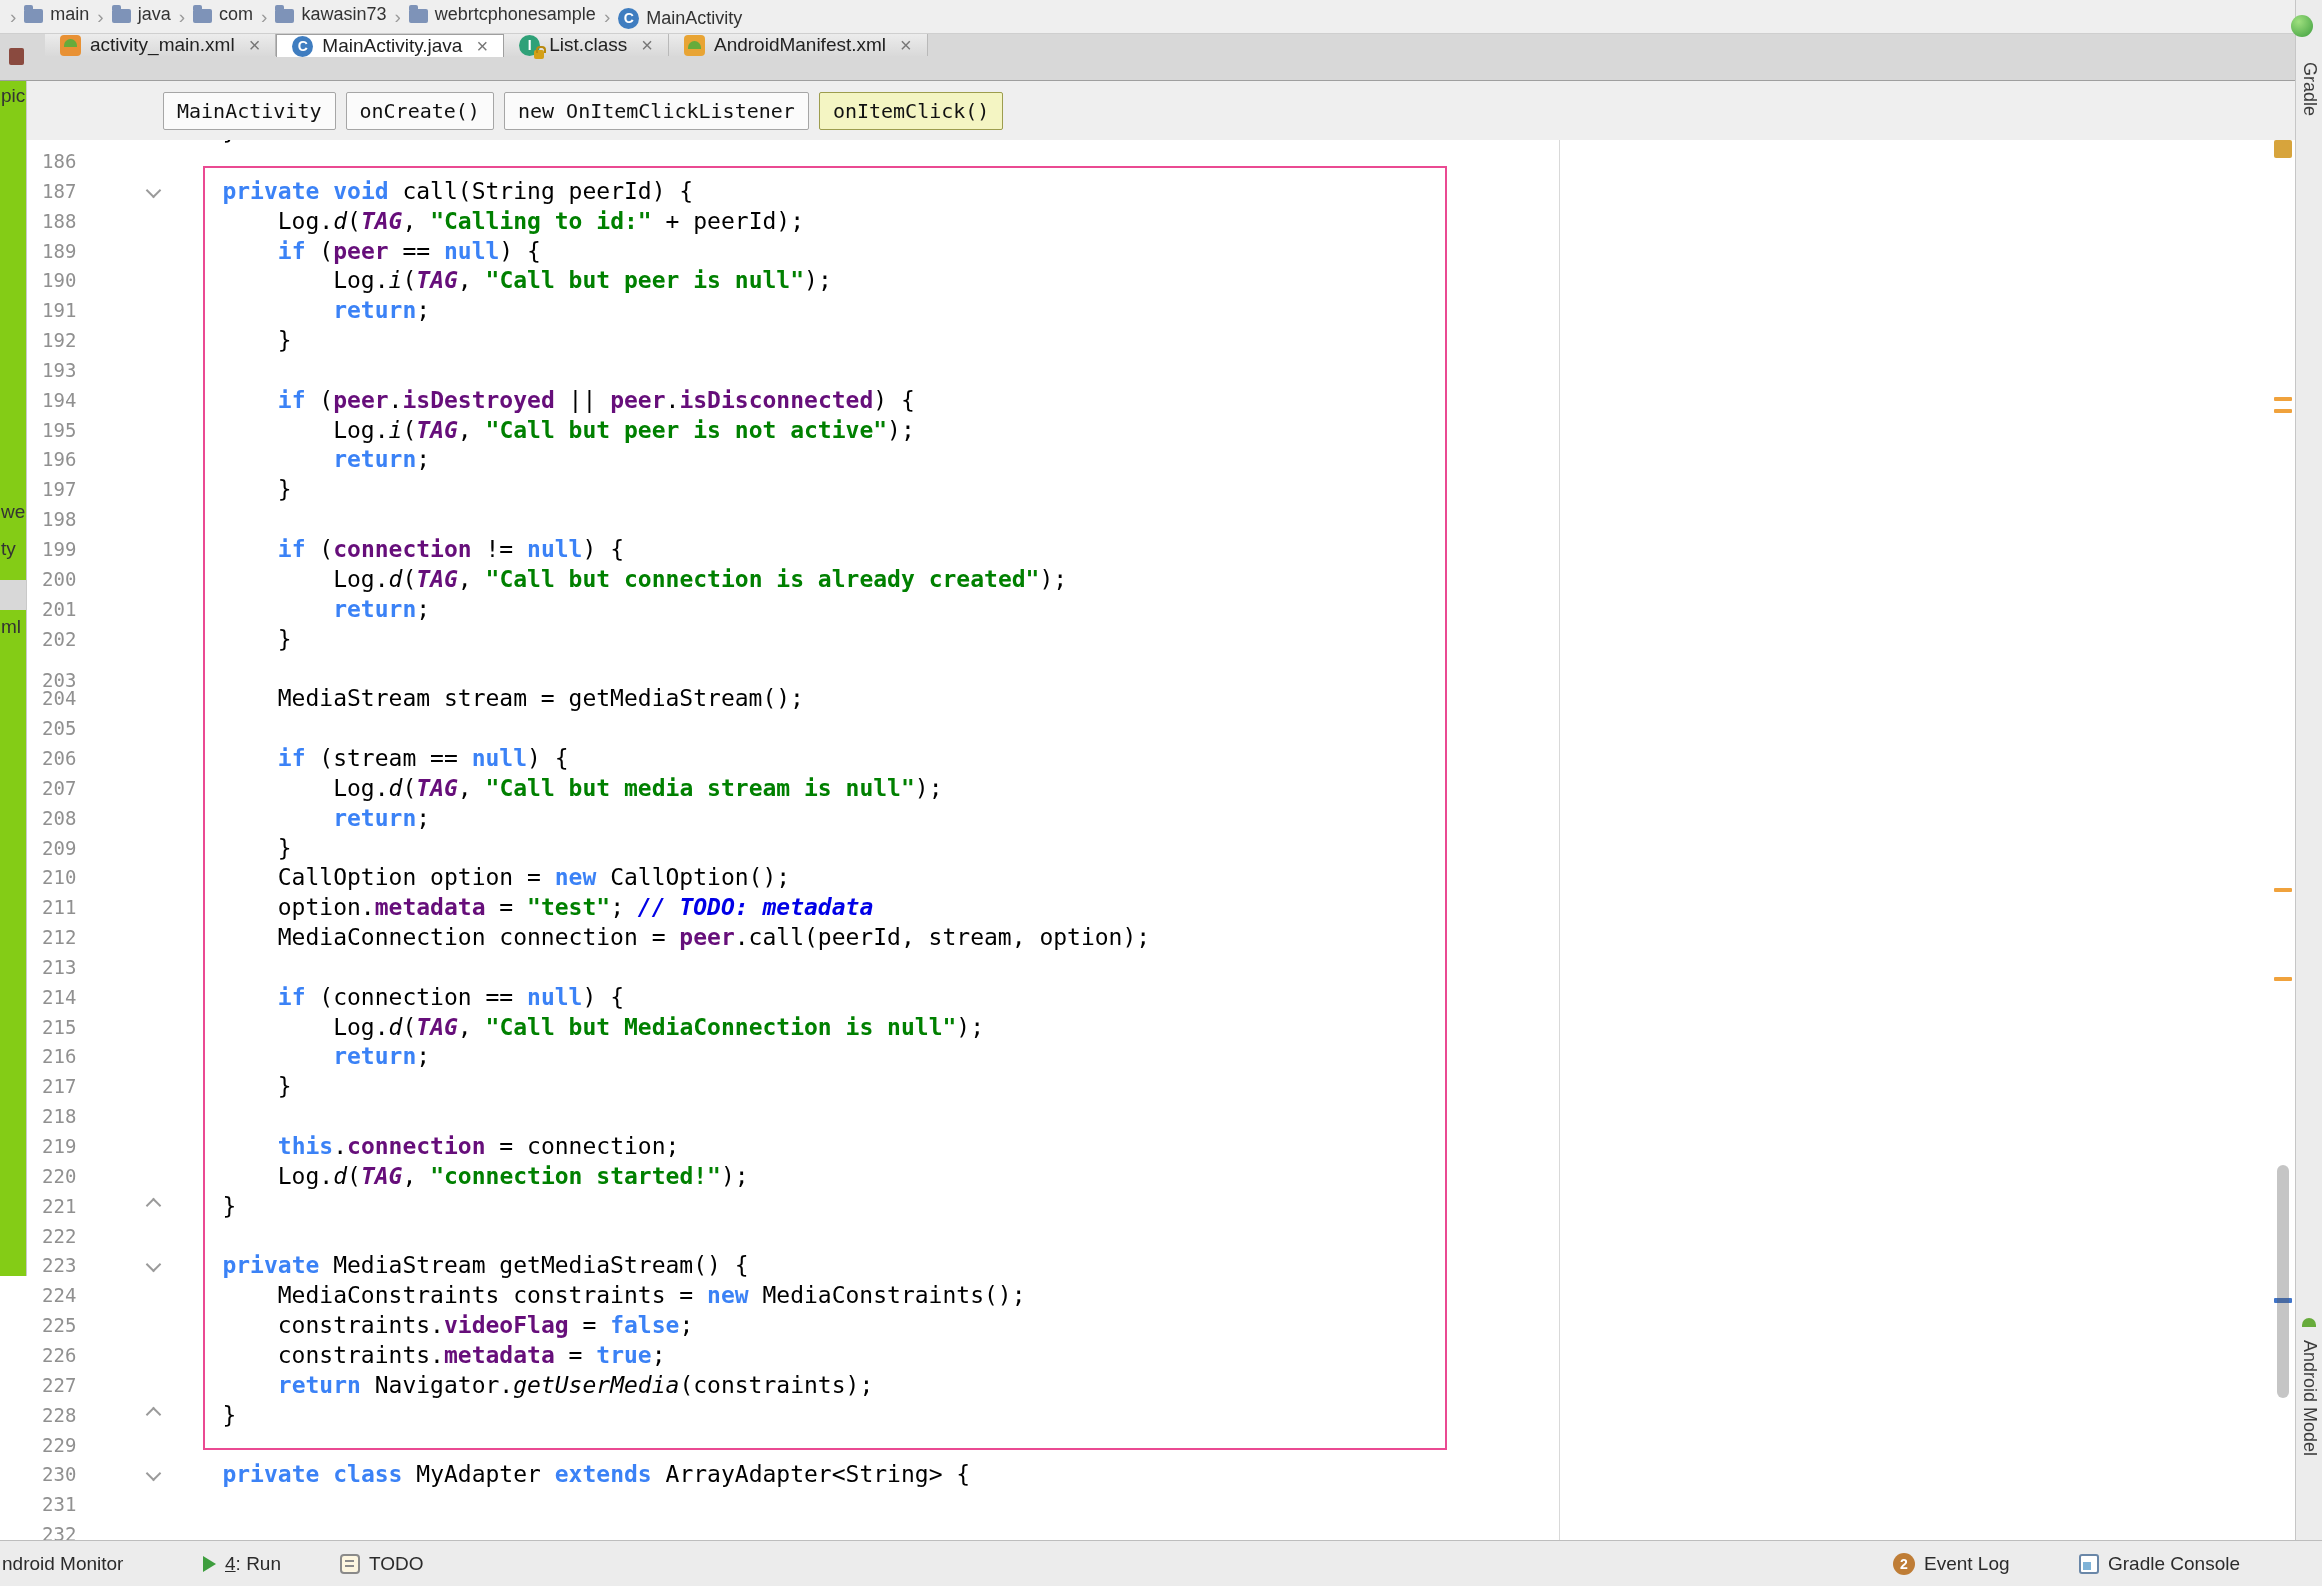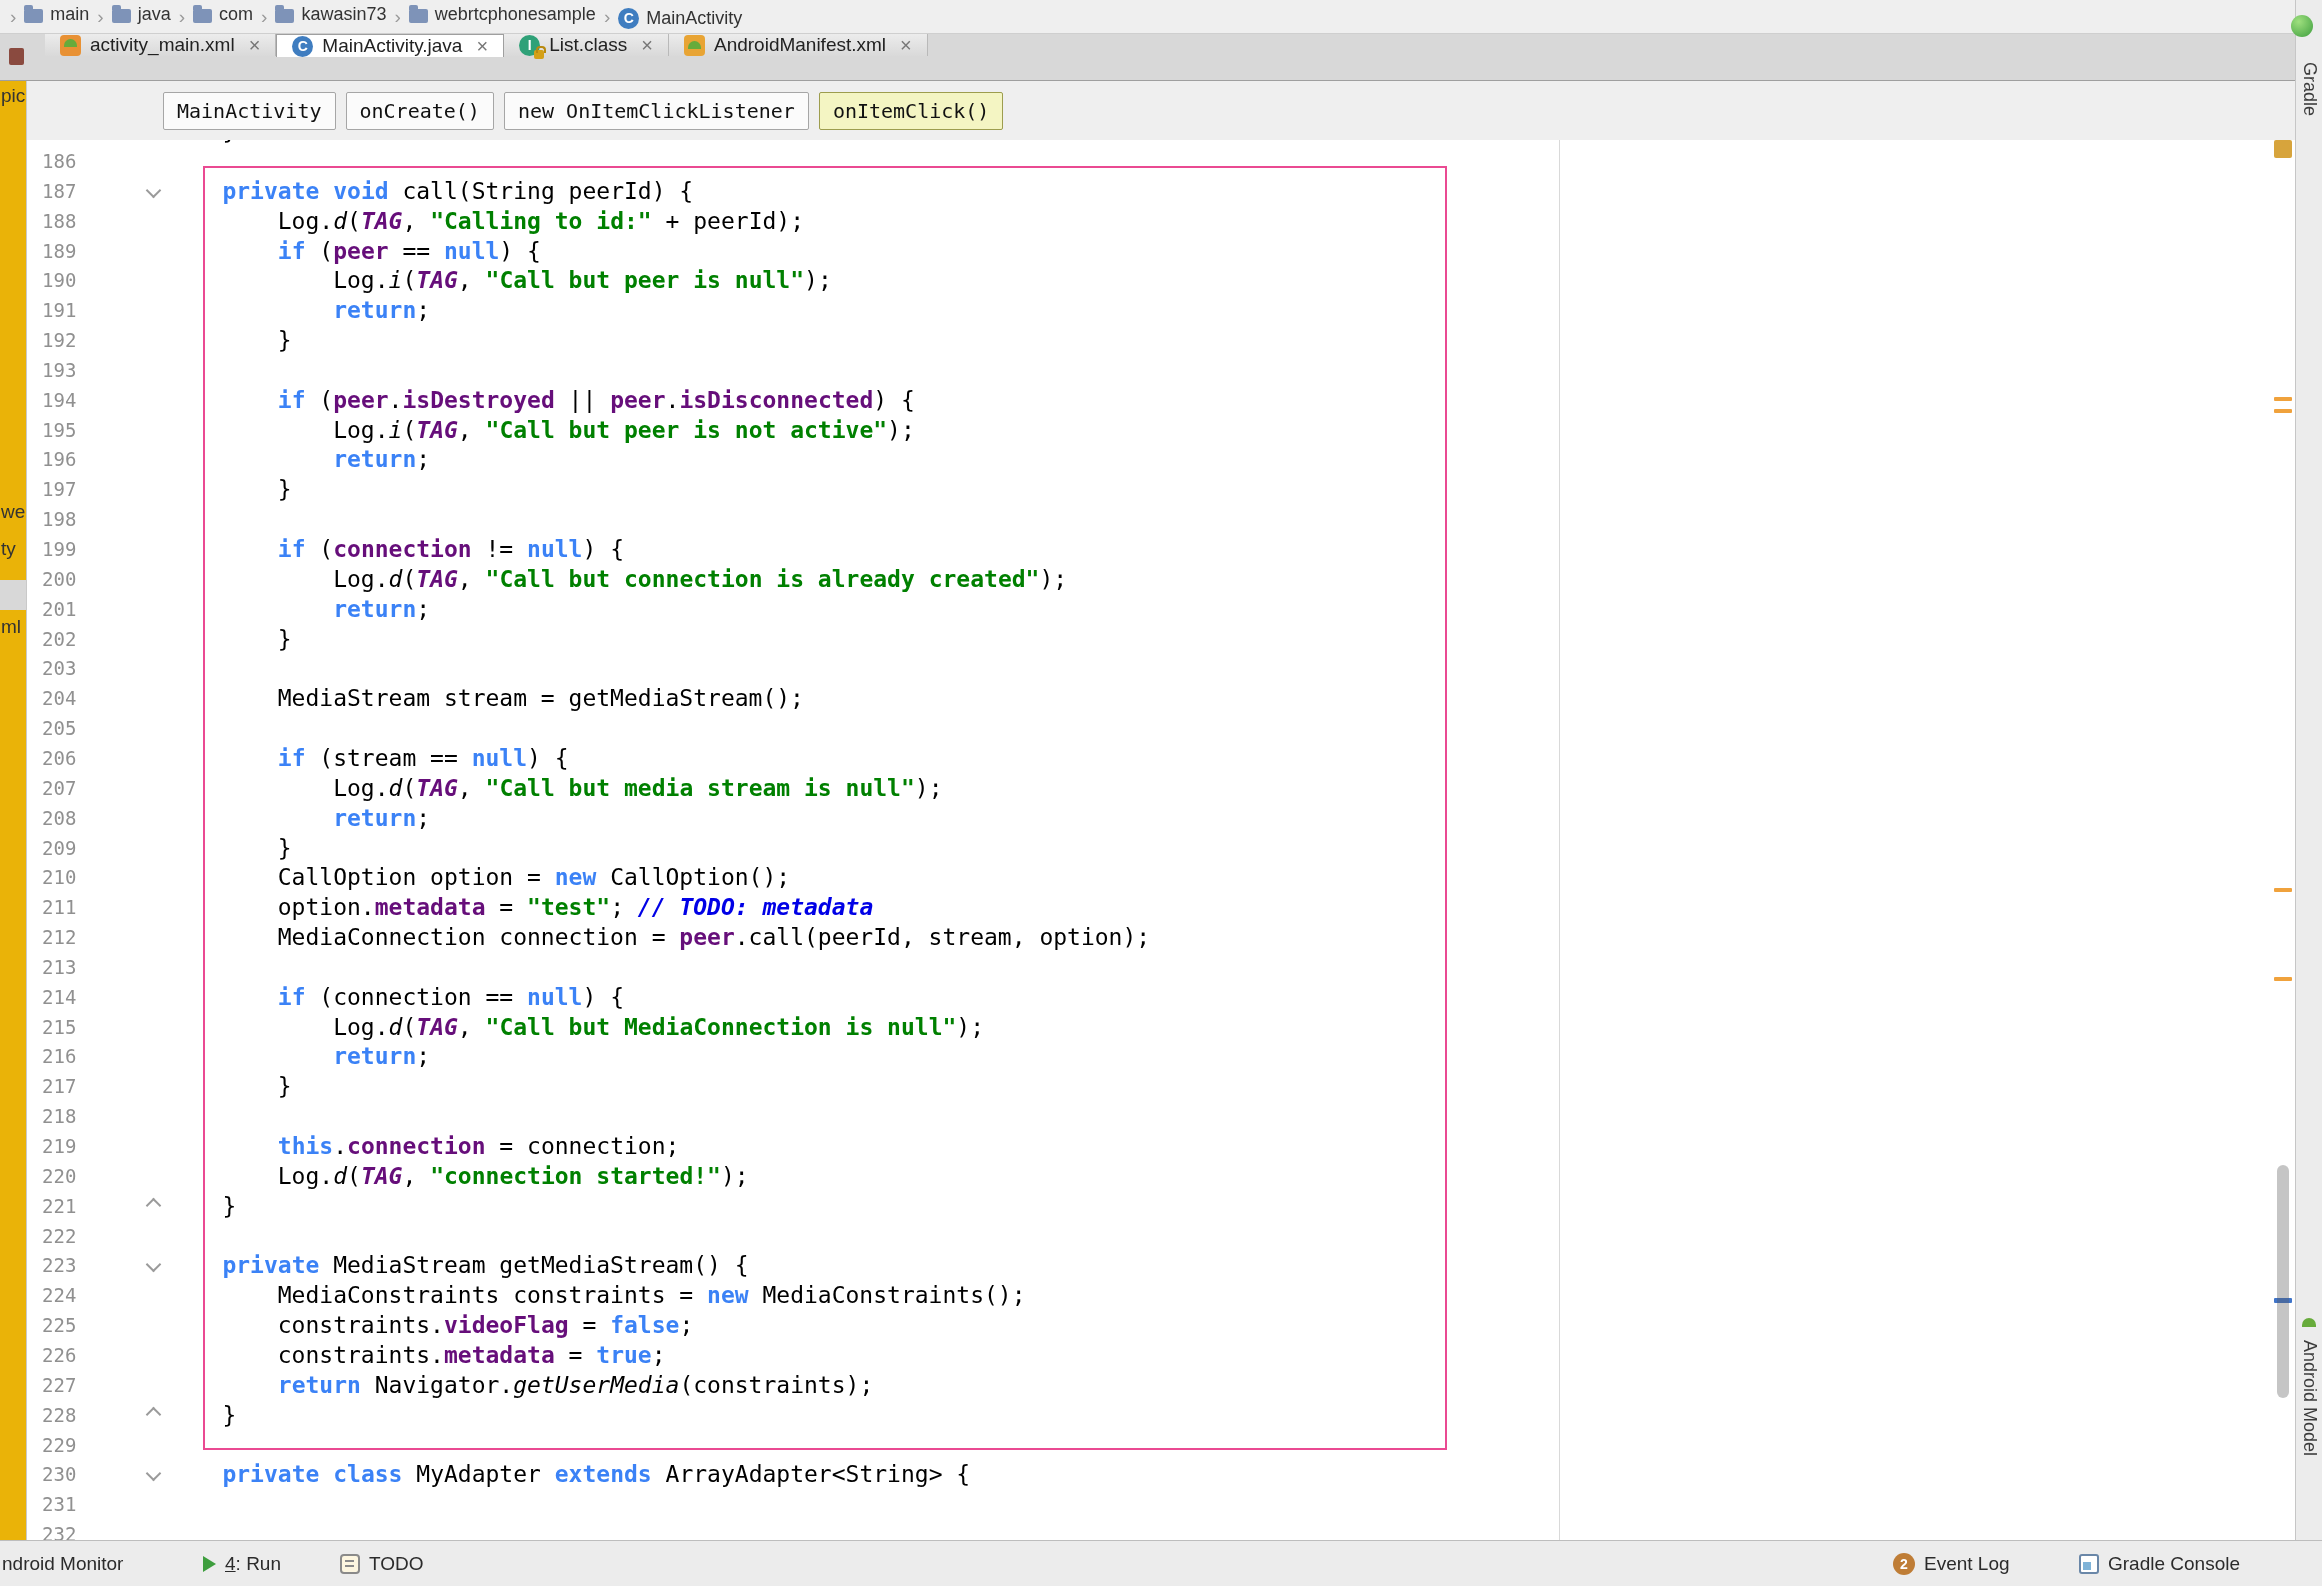--- a/index.html
+++ b/index.html
@@ -37,21 +37,21 @@
   .tab-close{color:#777;font-size:20px;margin-left:5px;line-height:1}
 
   
   .nav-chip-bar{position:absolute;top:81px;left:27px;right:27px;height:60px;background:#efefef;
     border-bottom:1px solid #d9d9d9;display:flex;align-items:center;padding-left:136px;gap:10px}
   .chip{height:38px;display:inline-flex;align-items:center;padding:0 13px;border:1px solid #a6a6a6;border-radius:2px;
     background:#fbfbfb;font-family:"DejaVu Sans Mono",monospace;font-size:20px;color:#111;white-space:nowrap}
   .chip.hl{background:#f4f5c3;border-color:#9d9d4e}
 
   
-  .left-strip{position:absolute;top:81px;left:0;width:27px;height:1460px;background:#eab308;border-right:1px solid #c9c9c9;overflow:hidden}
+  .left-strip{position:absolute;top:81px;left:0;width:27px;height:1195px;background:#84cc16;border-right:1px solid #c9c9c9;overflow:hidden}
   .frag{position:absolute;left:1px;font-size:19px;color:#333;white-space:nowrap}
   .tree-band{position:absolute;left:0;width:27px;height:30px;background:#d8d8d8}
 
   
   .editor{position:absolute;top:140px;left:27px;width:2245px;height:1400px;background:#fff;overflow:hidden}
   .margin-guide{position:absolute;left:1532px;top:0;bottom:0;width:1px;background:#d9d9d9}
   .row{position:absolute;left:0;width:100%;height:30px}
   .lineno{position:absolute;left:15px;top:0;font:19px/30px "DejaVu Sans Mono",monospace;color:#909090}
   .codetext{position:absolute;left:140px;top:0;font:23px/30px "DejaVu Sans Mono",monospace;white-space:pre;color:#000}
   .t-p{color:#000}
@@ -227,21 +227,21 @@
           <span class="codetext"><span class="t-p">            Log.</span><span class="t-m">d</span><span class="t-p">(</span><span class="t-sf">TAG</span><span class="t-p">, </span><span class="t-s">"Call but connection is already created"</span><span class="t-p">);</span></span>
         </div>
         <div class="row" style="top: 454px;">
           <span class="lineno">201</span>
           <span class="codetext"><span class="t-p">            </span><span class="t-k">return</span><span class="t-p">;</span></span>
         </div>
         <div class="row" style="top: 484px;">
           <span class="lineno">202</span>
           <span class="codetext"><span class="t-p">        }</span></span>
         </div>
-        <div class="row" style="top: 513px;">
+        <div class="row" style="top: 525px;">
           <span class="lineno">203</span>
           <span class="codetext"></span>
         </div>
         <div class="row" style="top: 543px;">
           <span class="lineno">204</span>
           <span class="codetext"><span class="t-p">        MediaStream stream = getMediaStream();</span></span>
         </div>
         <div class="row" style="top: 573px;">
           <span class="lineno">205</span>
           <span class="codetext"></span>

